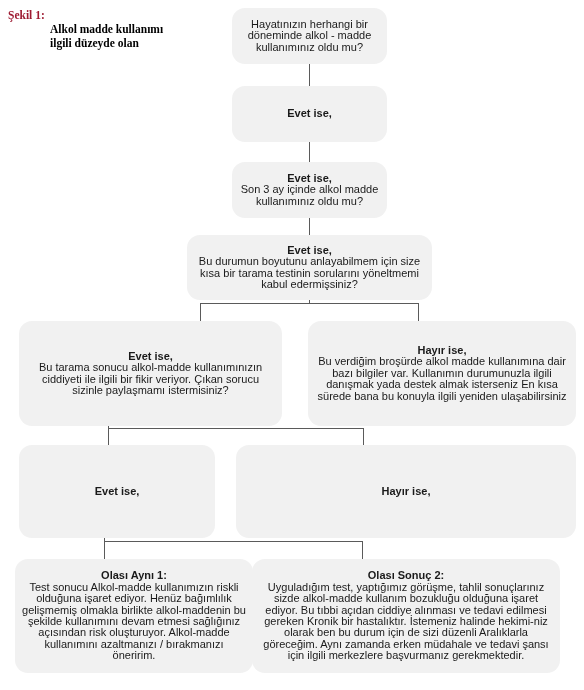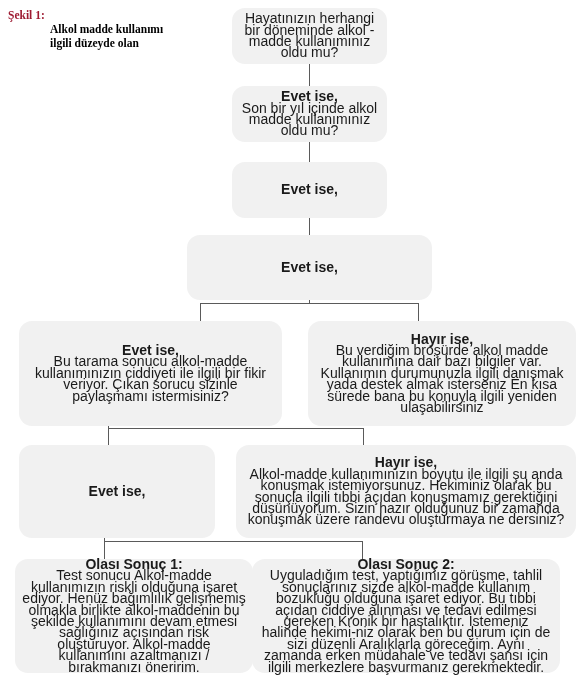--- a/index.html
+++ b/index.html
@@ -15,21 +15,21 @@
     font-family:"Liberation Serif", serif;
     font-weight:bold;font-size:11.5px;line-height:14.2px;
     color:#000;
   }
   .title-label{color:#9e1b32;display:block;}
   .title-line{display:block;margin-left:42px;}
 
   .node{
     position:absolute;background:#f1f1f1;
     color:#1a1a1a;
-    font-size:14px;line-height:11.4px;
+    font-size:11px;line-height:11.4px;
     text-align:center;
     box-sizing:border-box;
     display:flex;flex-direction:column;justify-content:center;align-items:center;
     padding:12px 7px;
     border-radius:13px;
   }
   .node .hdr{font-weight:bold;display:block;}
   .node .body{display:block;}
 
   
@@ -47,31 +47,32 @@
     <span class="title-line">ilgili düzeyde olan</span>
   </div>
 
   <div class="node" style="left: 232px; top: 8px; width: 155px; height: 56px; background: rgb(241, 241, 241);">
     <span class="body">Hayatınızın herhangi bir döneminde alkol - madde kullanımınız oldu mu?</span>
   </div>
   <div class="vline" style="left: 309px; top: 64px; height: 22px; background: rgb(90, 90, 90);"></div>
 
   <div class="node" style="left: 232px; top: 86px; width: 155px; height: 56px; background: rgb(241, 241, 241);">
     <span class="hdr">Evet ise,</span>
-    <span class="body">Son bir yıl içinde alkol madde kullanımınız oldu mu?</span>
   </div>
   <div class="vline" style="left: 309px; top: 142px; height: 20px; background: rgb(90, 90, 90);"></div>
 
   <div class="node" style="left: 232px; top: 162px; width: 155px; height: 56px; background: rgb(241, 241, 241);">
     <span class="hdr">Evet ise,</span>
+    <span class="body">Son 3 ay içinde alkol madde kullanımınız oldu mu?</span>
   </div>
   <div class="vline" style="left: 309px; top: 218px; height: 17px; background: rgb(90, 90, 90);"></div>
 
   <div class="node" style="left: 187px; top: 235px; width: 245px; height: 65px; background: rgb(241, 241, 241);">
     <span class="hdr">Evet ise,</span>
+    <span class="body">Bu durumun boyutunu anlayabilmem için size kısa bir tarama testinin sorularını yöneltmemi kabul edermişsiniz?</span>
   </div>
 
   <div class="vline" style="left: 309px; top: 300px; height: 4px; background: rgb(90, 90, 90);"></div>
   <div class="hline" style="left: 200px; top: 303px; width: 219px; background: rgb(90, 90, 90);"></div>
   <div class="vline" style="left: 200px; top: 303px; height: 18px; background: rgb(90, 90, 90);"></div>
   <div class="vline" style="left: 418px; top: 303px; height: 18px; background: rgb(90, 90, 90);"></div>
 
   <div class="node" style="left: 19px; top: 321px; width: 263px; height: 105px; background: rgb(241, 241, 241);">
     <span class="hdr">Evet ise,</span>
     <span class="body">Bu tarama sonucu alkol-madde kullanımınızın ciddiyeti ile ilgili bir fikir veriyor. Çıkan sorucu sizinle paylaşmamı istermisiniz?</span>
@@ -84,30 +85,29 @@
   <div class="vline" style="left: 108px; top: 426px; height: 3px; background: rgb(90, 90, 90);"></div>
   <div class="hline" style="left: 108px; top: 428px; width: 256px; background: rgb(90, 90, 90);"></div>
   <div class="vline" style="left: 108px; top: 428px; height: 17px; background: rgb(90, 90, 90);"></div>
   <div class="vline" style="left: 363px; top: 428px; height: 17px; background: rgb(90, 90, 90);"></div>
 
   <div class="node" style="left: 19px; top: 445px; width: 196px; height: 93px; background: rgb(241, 241, 241);">
     <span class="hdr">Evet ise,</span>
   </div>
   <div class="node" style="left: 236px; top: 445px; width: 340px; height: 93px; background: rgb(241, 241, 241);">
     <span class="hdr">Hayır ise,</span>
-    <span class="body">Alkol-madde kullanımınızın boyutu ile ilgili şu anda konuşmak istemiyorsunuz. Hekiminiz olarak bu sonuçla ilgili tıbbi açıdan konuşmamız gerektiğini düşünüyorum. Sizin hazır olduğunuz bir zamanda konuşmak üzere randevu oluşturmaya ne dersiniz?</span>
   </div>
 
   <div class="vline" style="left: 104px; top: 538px; height: 4px; background: rgb(90, 90, 90);"></div>
   <div class="hline" style="left: 104px; top: 541px; width: 258px; background: rgb(90, 90, 90);"></div>
   <div class="vline" style="left: 104px; top: 541px; height: 18px; background: rgb(90, 90, 90);"></div>
   <div class="vline" style="left: 362px; top: 541px; height: 18px; background: rgb(90, 90, 90);"></div>
 
   <div class="node" style="left: 15px; top: 559px; width: 238px; height: 114px; background: rgb(241, 241, 241);">
-    <span class="hdr">Olası Sonuç 1:</span>
+    <span class="hdr">Olası Aynı 1:</span>
     <span class="body">Test sonucu Alkol-madde kullanımızın riskli olduğuna işaret ediyor. Henüz bağımlılık gelişmemiş olmakla birlikte alkol-maddenin bu şekilde kullanımını devam etmesi sağlığınız açısından risk oluşturuyor. Alkol-madde kullanımını azaltmanızı / bırakmanızı öneririm.</span>
   </div>
   <div class="node" style="left: 252px; top: 559px; width: 308px; height: 114px; background: rgb(241, 241, 241);">
     <span class="hdr">Olası Sonuç 2:</span>
     <span class="body">Uyguladığım test, yaptığımız görüşme, tahlil sonuçlarınız sizde alkol-madde kullanım bozukluğu olduğuna işaret ediyor. Bu tıbbi açıdan ciddiye alınması ve tedavi edilmesi gereken Kronik bir hastalıktır. İstemeniz halinde hekimi-niz olarak ben bu durum için de sizi düzenli Aralıklarla göreceğim. Aynı zamanda erken müdahale ve tedavi şansı için ilgili merkezlere başvurmanız gerekmektedir.</span>
   </div>
 
 </div>
 
 </body></html>

